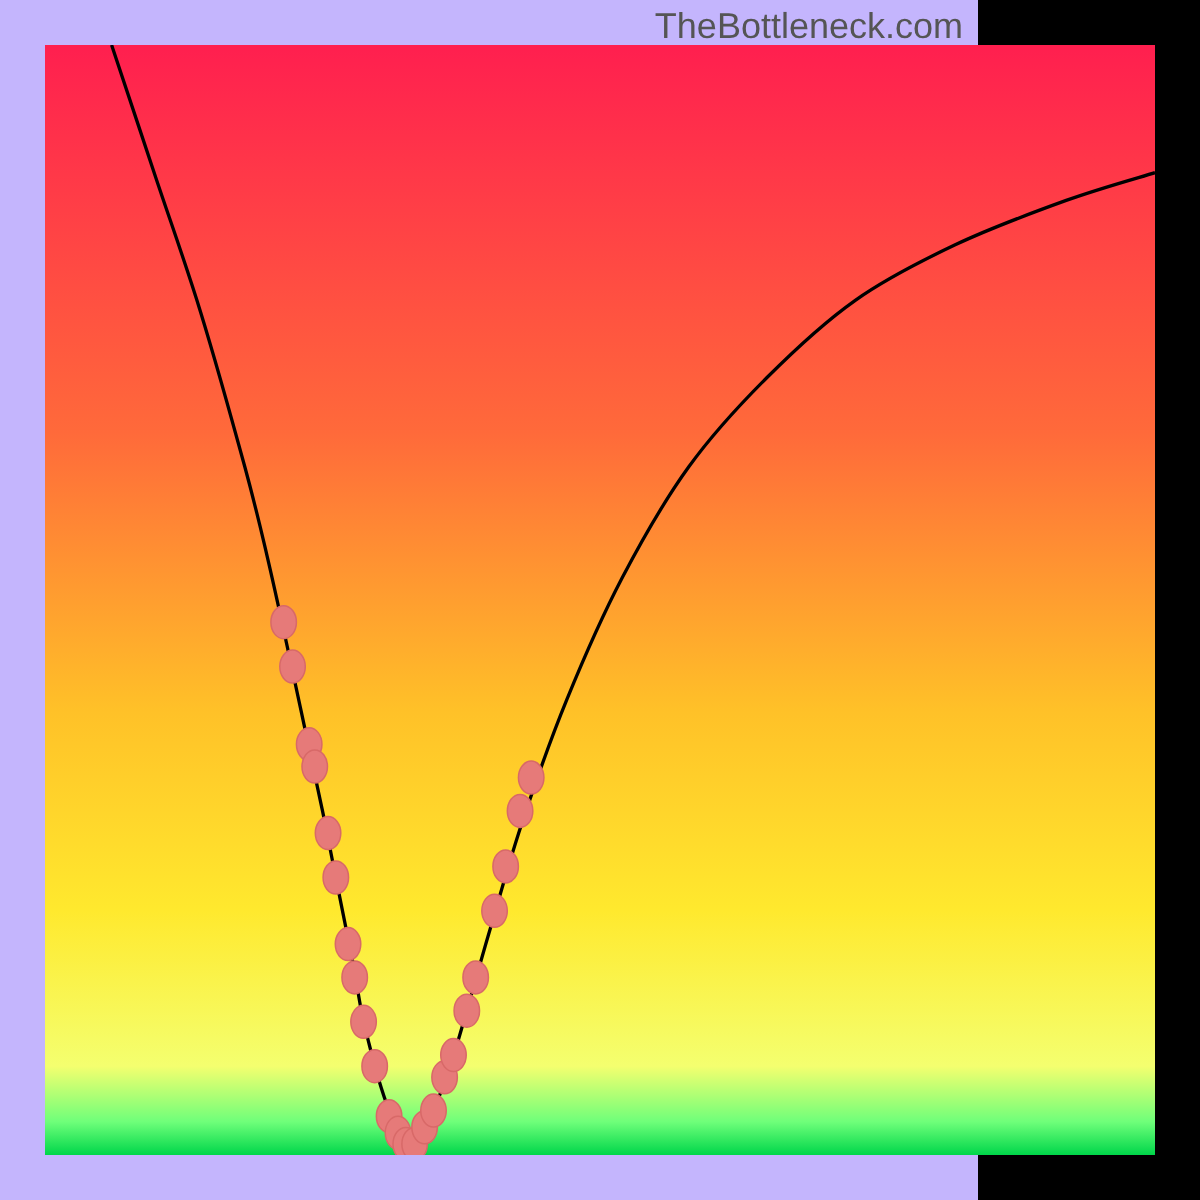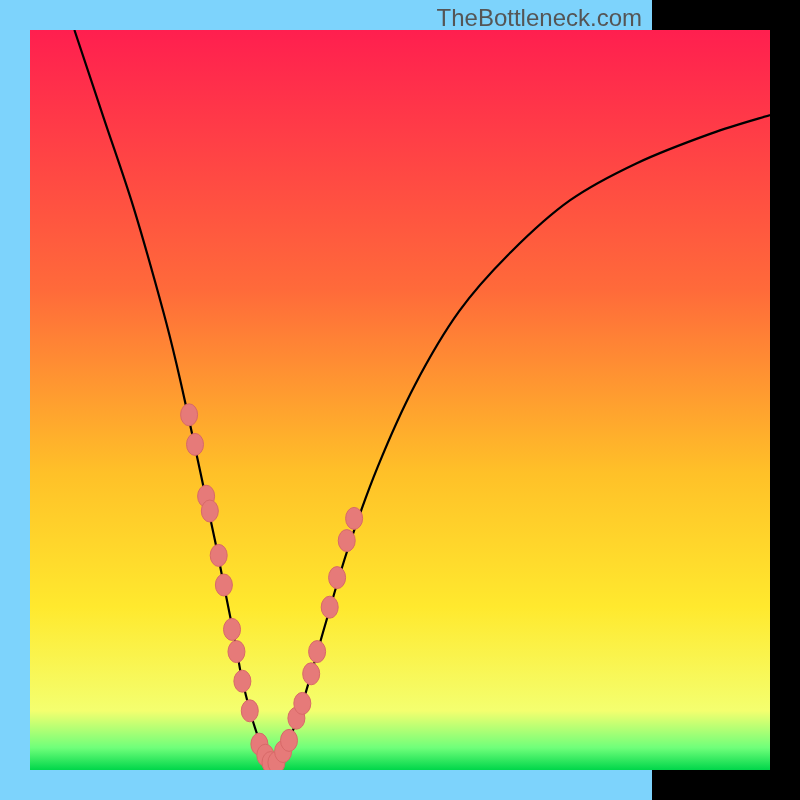--- a/index.html
+++ b/index.html
@@ -7,21 +7,21 @@
     padding: 0;
     width: 800px;
     height: 800px;
     background: #000;
     font-family: Arial, Helvetica, sans-serif;
   }
   .frame {
     position: relative;
     width: 652px;
     height: 800px;
-    background: #7dd3fc;
+    background: #c4b5fd;
     text-align: right;
   }
   .plot-area {
     position: absolute;
     left: 30px;
     top: 30px;
     width: 740px;
     height: 740px;
     background: linear-gradient(to bottom,
       var(--c0) 0%,

